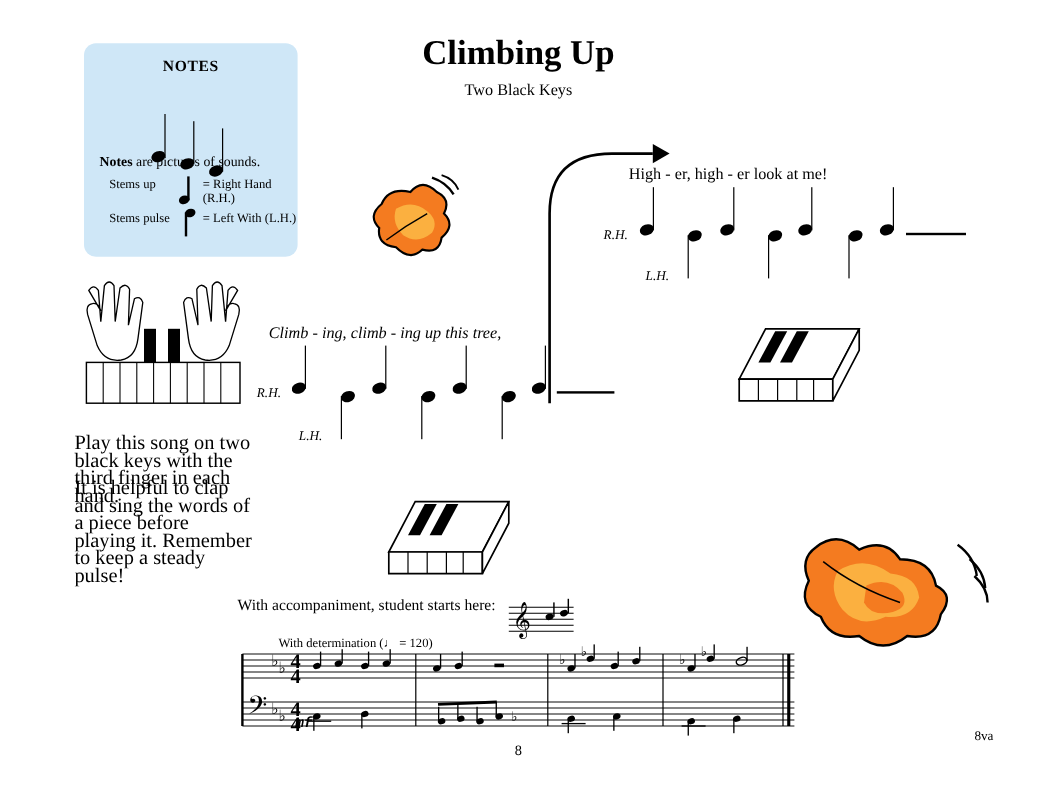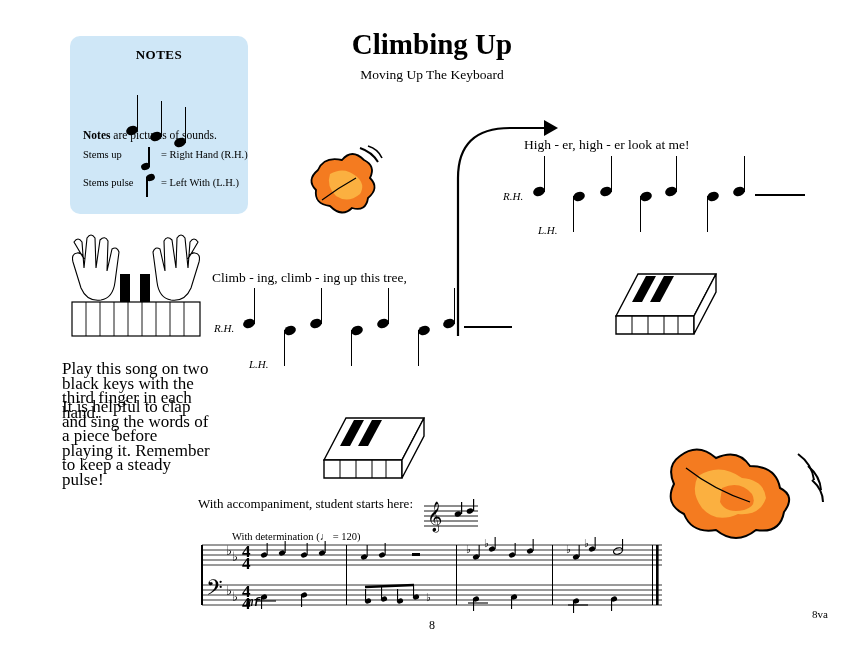--- a/index.html
+++ b/index.html
@@ -33,21 +33,21 @@
     font-family: "Liberation Serif", serif;
   }
   .notes-demo { position: relative; height: 62px; margin-top: 4px; }
   .notes-text {
     font-size: 11.5px;
     margin: 0 0 0 13px;
   }
   .notes-text b { font-weight: bold; }
   .legend-row {
     font-size: 10.5px;
-    margin-left: 13px;
+    margin-left: 21px;
     margin-top: 7px;
     position: relative;
     height: 16px;
   }
   .legend-label { position: absolute; left: 0; top: 1px; }
   .legend-eq { position: absolute; left: 78px; top: 1px; }
   .legend-note { position: absolute; left: 58px; top: -4px; }
 
   
   .note { position: absolute; width: 22px; height: 46px; }
@@ -149,21 +149,21 @@
     <span class="legend-label">Stems pulse</span>
     <span class="legend-note" style="top:-2px;">
       <span class="note small down" style="position:relative; display:inline-block;"><span class="head"></span><span class="stem"></span></span>
     </span>
     <span class="legend-eq">= Left With (L.H.)</span>
   </div>
 </div>
 
 <div id="song-title" class="abs">Climbing Up</div>
 <div id="subtitle" class="abs">
-  <div>Moving Up The Keyboard</div>
+  <div>Two Black Keys</div>
 </div>
 
 <div class="abs" style="left:300px; top:140px;">
   <svg width="100" height="80" viewBox="0 0 100 80">
     <path d="M60 8 q12 4 18 14" stroke="#000" stroke-width="2" fill="none"></path>
     <path d="M68 6 q10 3 14 12" stroke="#000" stroke-width="1.6" fill="none"></path>
     <path d="M18 30 q6 -14 24 -10 q10 -12 22 0 q12 6 6 18 q10 10 -2 20 q-2 14 -16 10 q-10 10 -22 -2 q-16 -2 -14 -16 q-10 -10 2 -20 z" fill="#F47B20" stroke="#000" stroke-width="1.8"></path>
     <path d="M30 34 q14 -8 26 2 q10 8 4 18 q-12 10 -24 2 q-10 -10 -6 -22z" fill="#FBB040" stroke="none"></path>
     <path d="M22 60 q16 -12 34 -22" stroke="#000" stroke-width="1.2" fill="none"></path>
   </svg>
@@ -218,21 +218,21 @@
     <polygon points="104,0 104,18 82,60 82,42" fill="#fff" stroke="#000" stroke-width="1.4"></polygon>
     <line x1="20" y1="42" x2="20" y2="60" stroke="#000" stroke-width="1"></line>
     <line x1="36" y1="42" x2="36" y2="60" stroke="#000" stroke-width="1"></line>
     <line x1="52" y1="42" x2="52" y2="60" stroke="#000" stroke-width="1"></line>
     <line x1="66" y1="42" x2="66" y2="60" stroke="#000" stroke-width="1"></line>
     <polygon points="34,2 44,2 30,28 20,28" fill="#000"></polygon>
     <polygon points="52,2 62,2 48,28 38,28" fill="#000"></polygon>
   </svg>
 </div>
 
-<div class="lyric" style="left:212px; top:270px;">Climb - ing, climb - ing   up    this   tree,</div>
+<div class="lyric" style="left:224px; top:270px;font-style:italic;">Climb - ing, climb - ing   up    this   tree,</div>
 <div class="handlabel" style="left:214px; top:322px;">R.H.</div>
 <div class="handlabel" style="left:249px; top:358px;">L.H.</div>
 
 <div class="note up" style="left:243px; top:282px;">
     <span class="head"></span>
     <span class="stem"></span>
   </div>
 <div class="note up" style="left:310px; top:282px;">
     <span class="head"></span>
     <span class="stem"></span>

